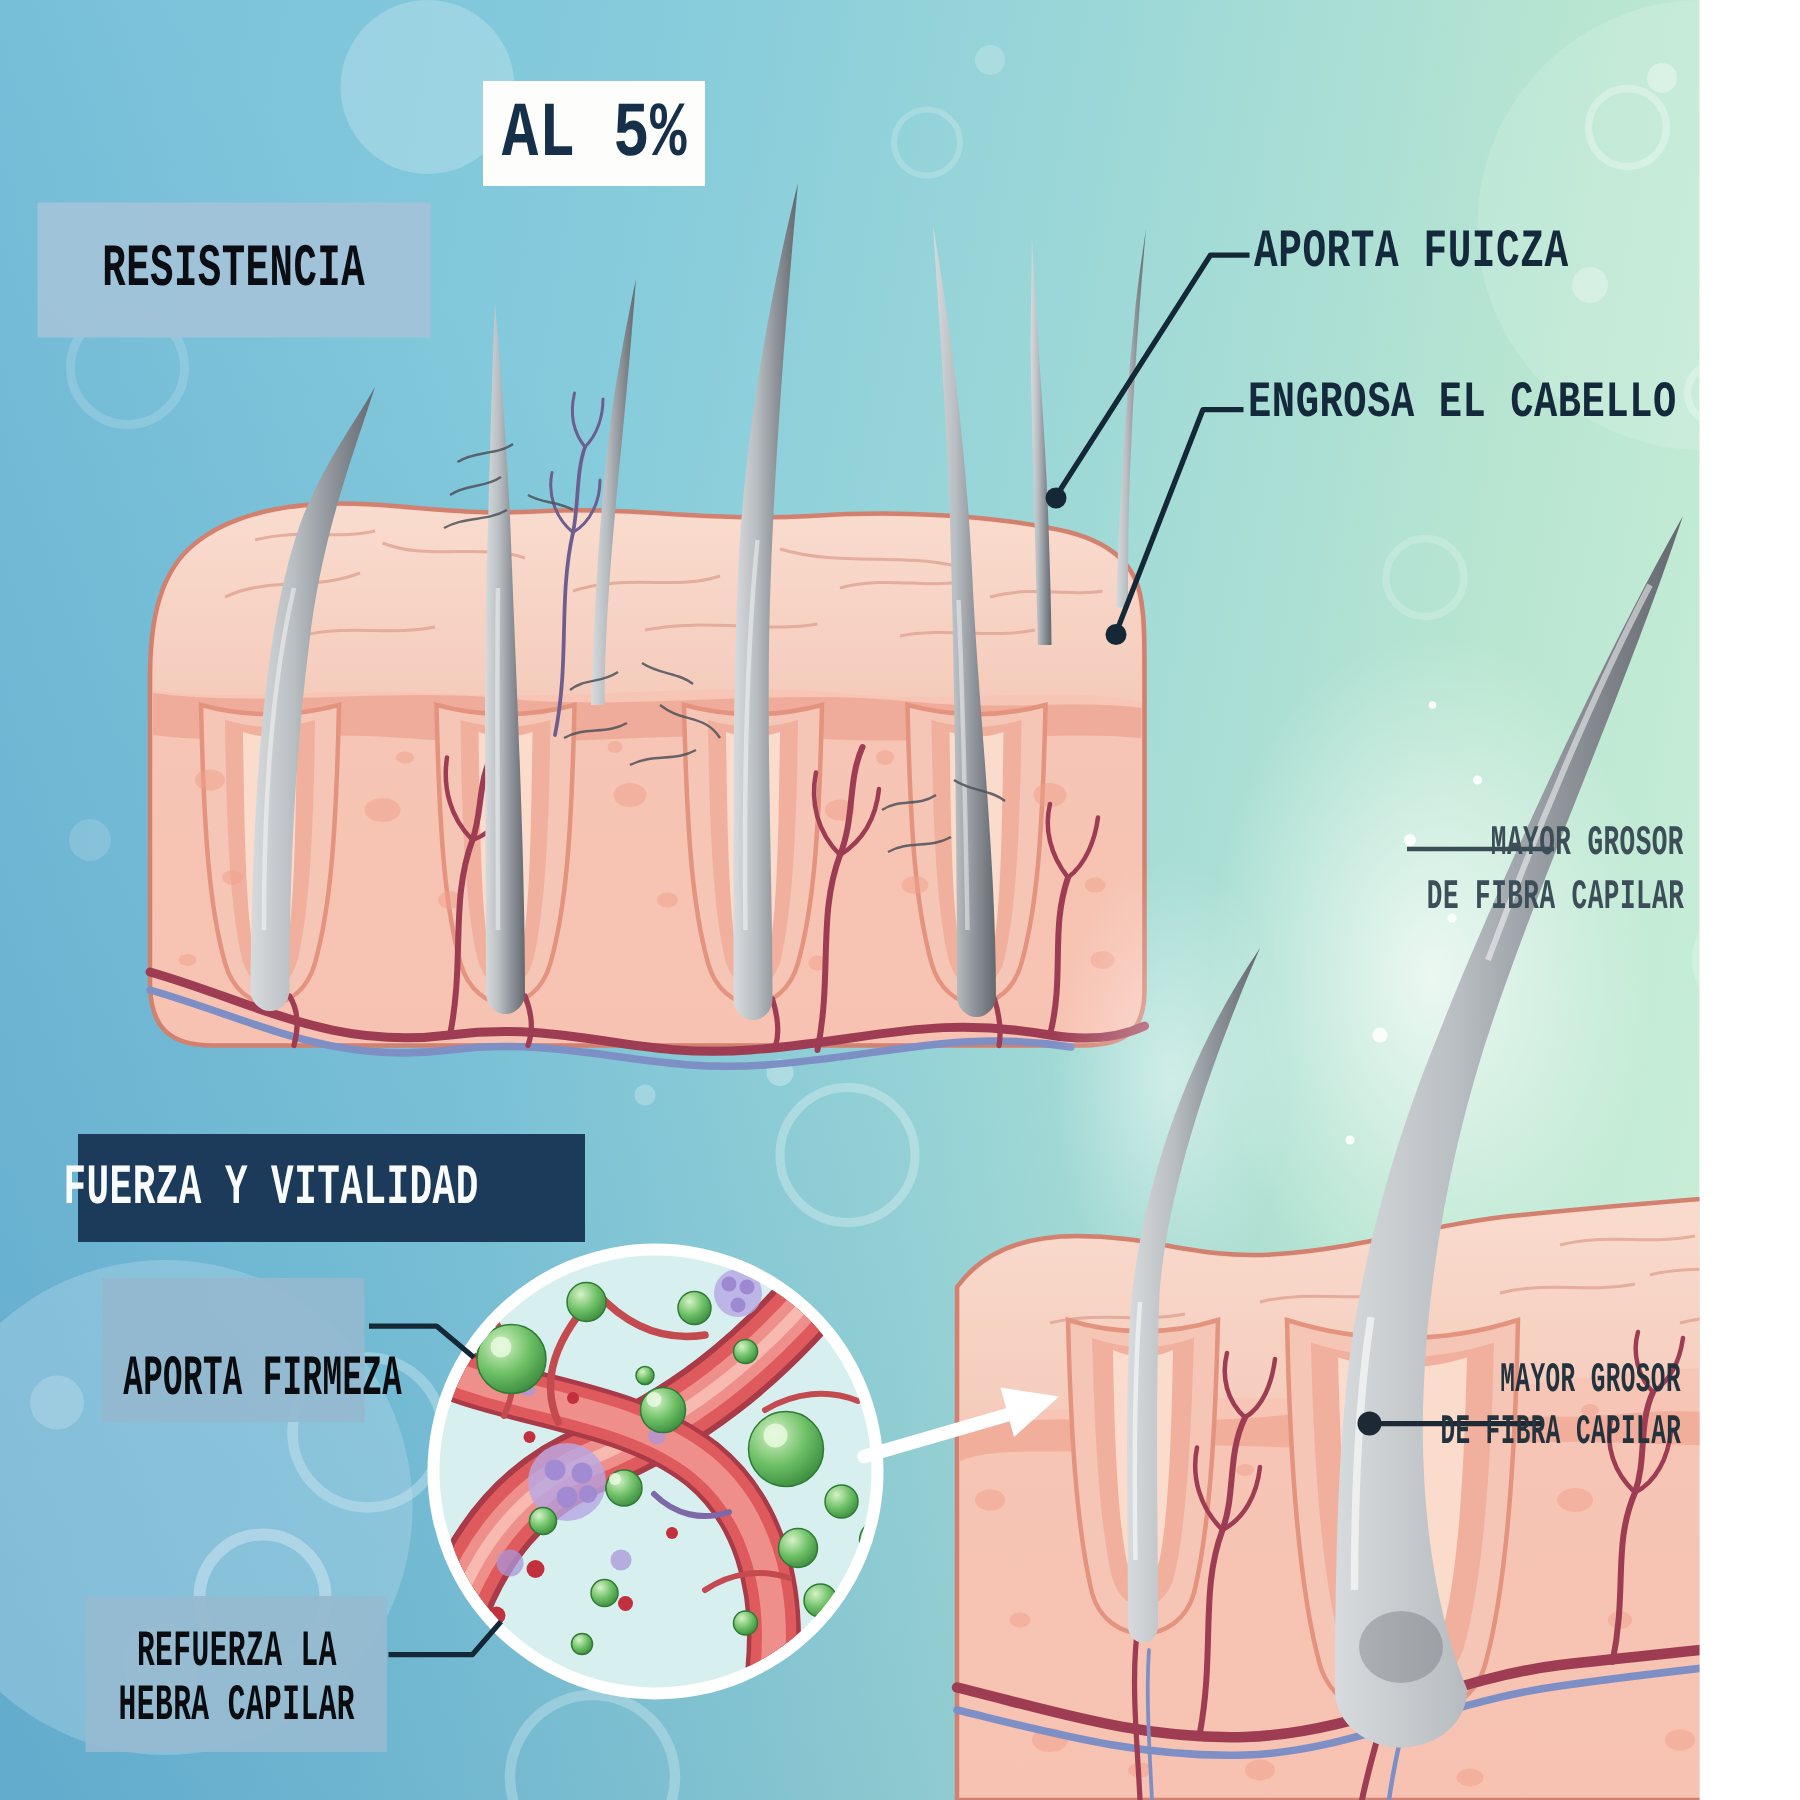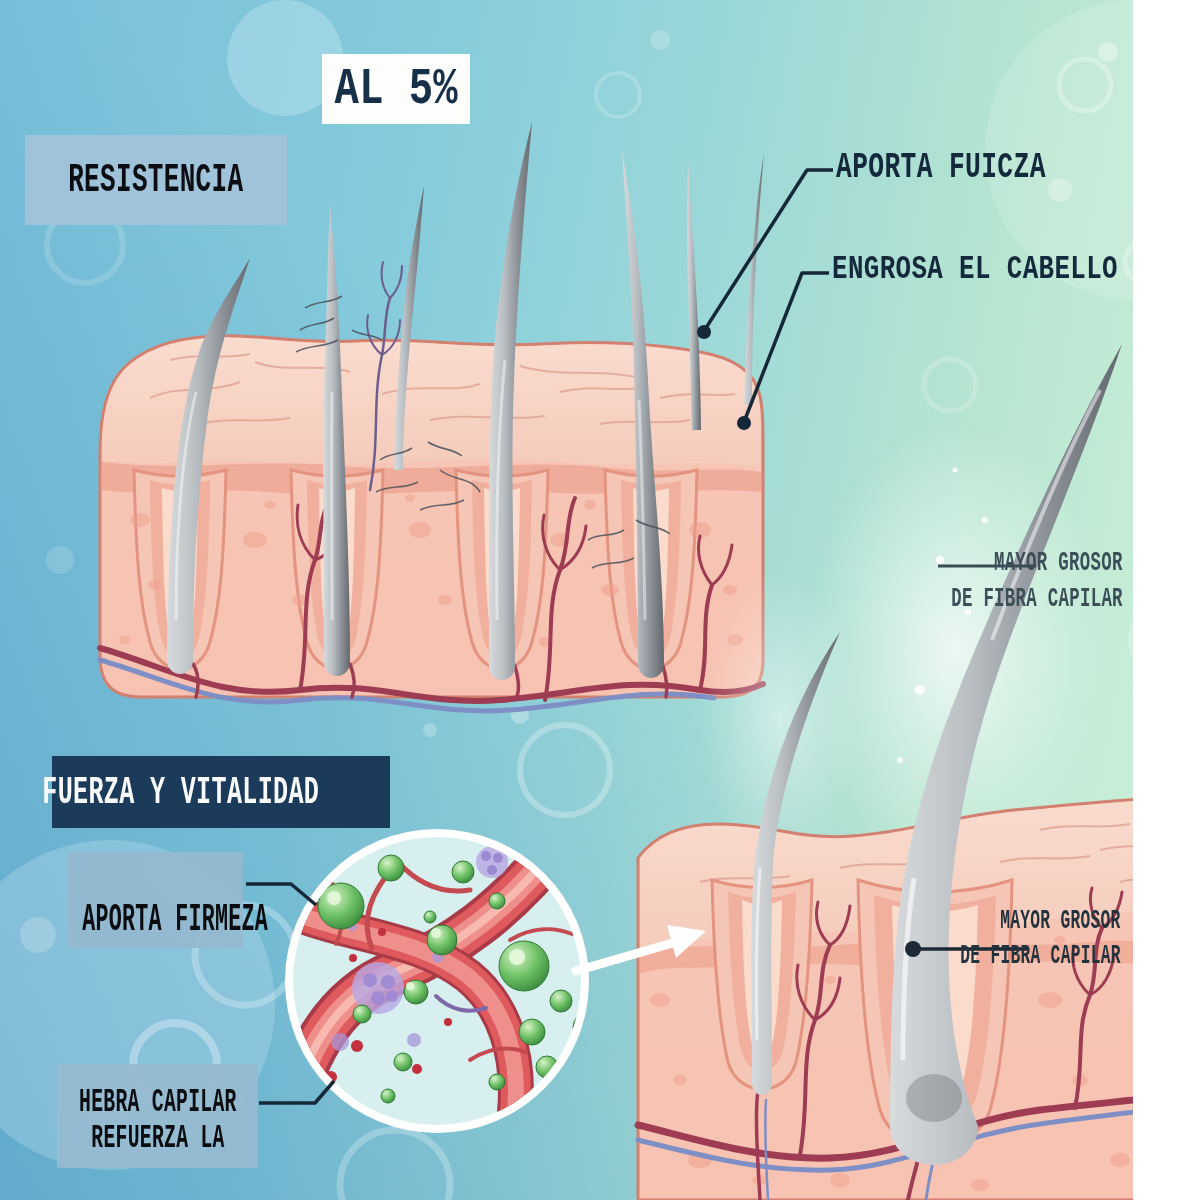--- a/index.html
+++ b/index.html
@@ -415,22 +415,22 @@
     <span class="cond" style="transform:scaleX(.66)">FUERZA Y VITALIDAD</span>
   </div>
 
   <div class="box firmeza-bg"></div>
   <div class="lbl aporta-firmeza o-c">
     <div><span class="cond" style="transform:scaleX(.57)">APORTA FIRMEZA</span></div>
   </div>
 
   <div class="box refuerza-bg"></div>
   <div class="lbl refuerza o-c">
+    <div><span class="cond" style="transform:scaleX(.58)">REFUERZA LA</span></div>
     <div><span class="cond" style="transform:scaleX(.58)">HEBRA CAPILAR</span></div>
-    <div><span class="cond" style="transform:scaleX(.58)">REFUERZA LA</span></div>
   </div>
 
   <div class="lbl mayor-bottom o-r">
     <div><span class="cond" style="transform:scaleX(.58)">MAYOR GROSOR</span></div>
     <div><span class="cond" style="transform:scaleX(.58)">DE FIBRA CAPILAR</span></div>
   </div>
 
 </div>
 
 </body></html>

